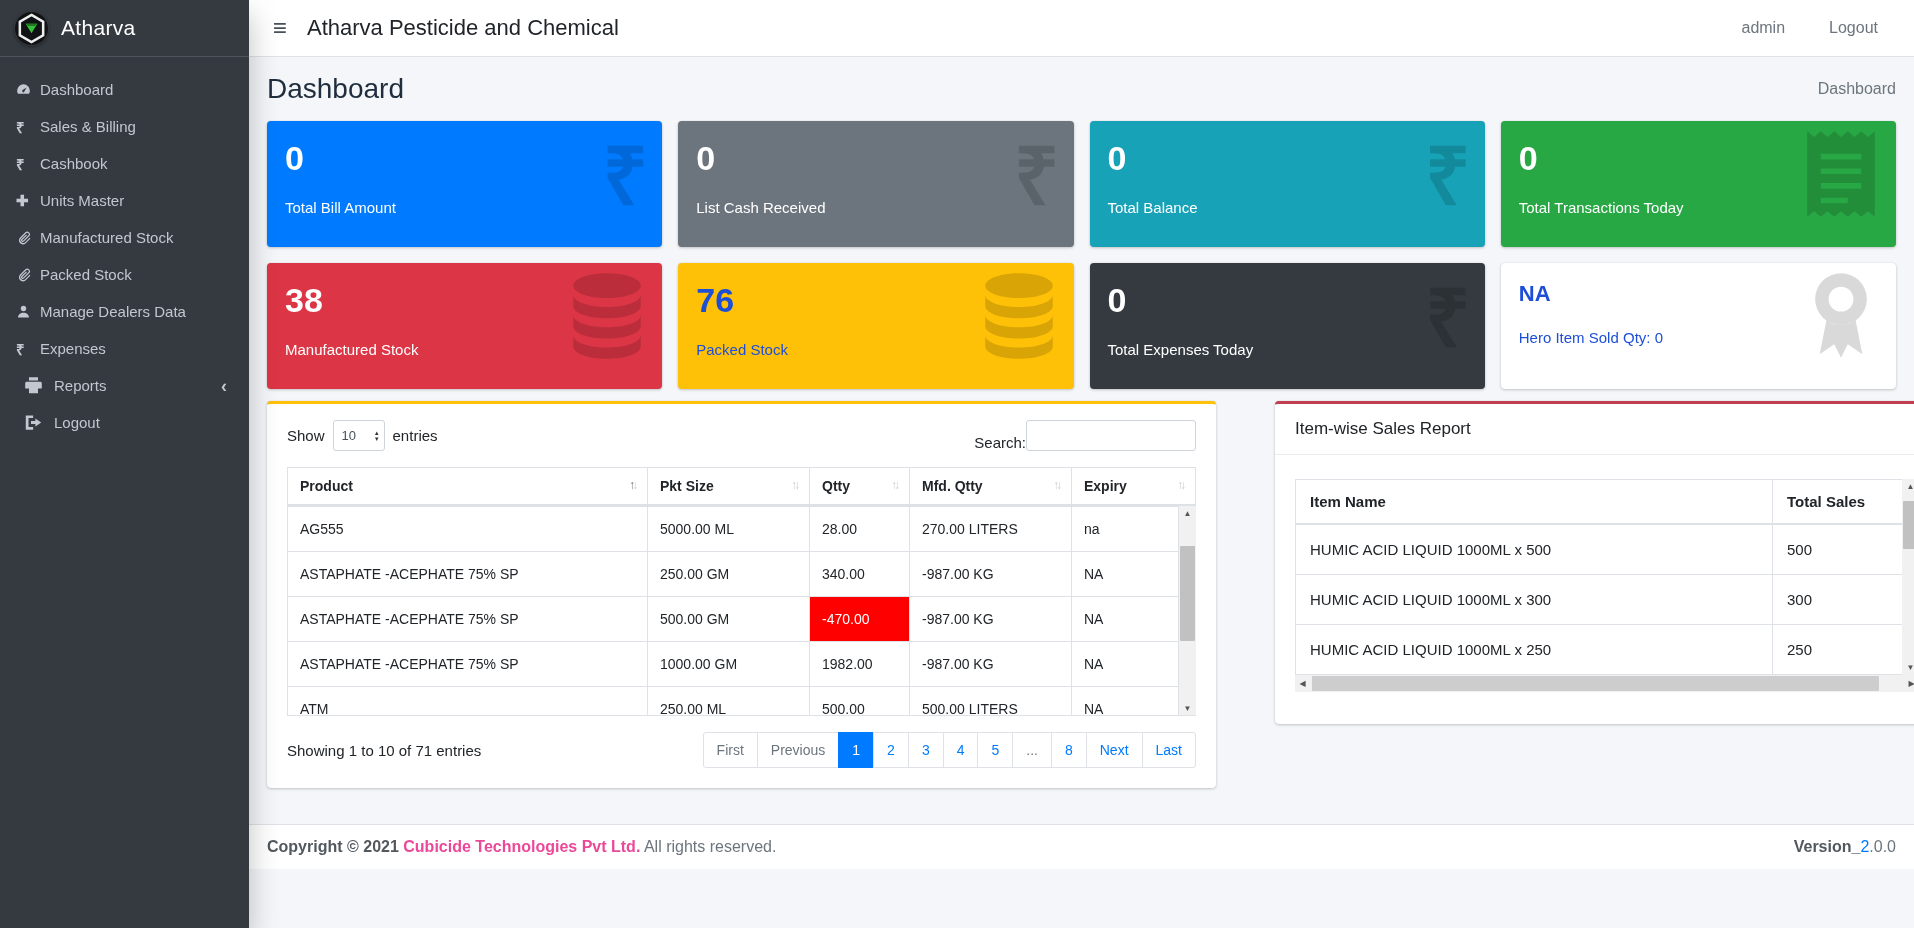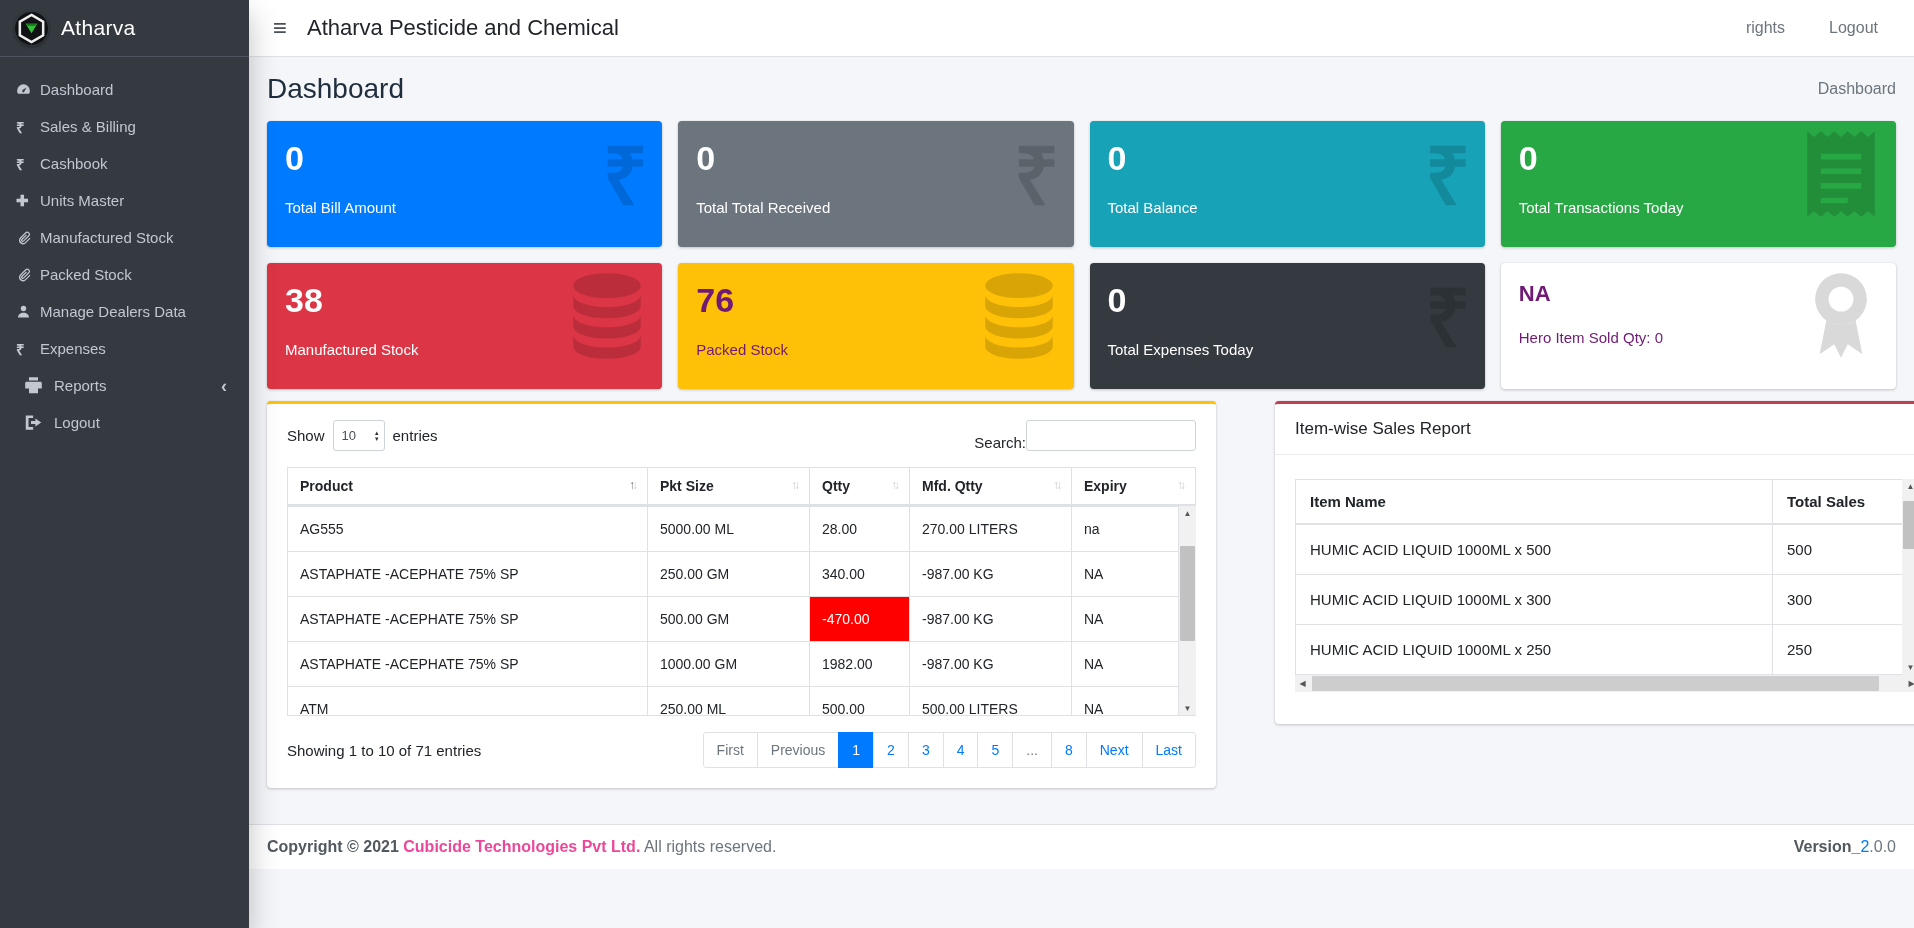--- a/index.html
+++ b/index.html
@@ -35,21 +35,21 @@
   .page-title { font-size:28px; font-weight:400; color:#1f2d3d; }
   .breadcrumb { color:#6c757d; font-size:16px; }
 
   
   .cards-grid { display:grid; grid-template-columns:repeat(4,1fr); gap:16px; margin-bottom:12px; }
   .small-box { position:relative; height:126px; border-radius:4px; padding:20px 18px; overflow:hidden;
                box-shadow:0 0 1px rgba(0,0,0,.125), 0 1px 3px rgba(0,0,0,.2); }
   .small-box .num { font-size:34px; font-weight:700; line-height:1; }
   .small-box .lbl { margin-top:24px; font-size:15px; }
   .small-box.light { color:#fff; }
-  .small-box.dark { color:#701a75; }
+  .small-box.dark { color:#1d4ed8; }
   .small-box .cicon { position:absolute; top:8px; right:14px; color:rgba(0,0,0,.15); }
   .cicon.rupee { font-size:80px; font-weight:700; line-height:1; top:16px; }
   .cicon svg { width:82px; height:90px; fill:rgba(0,0,0,.15); }
   .small-box .num.sm { font-size:22px; }
 
   
   .panels { display:flex; gap:16px; align-items:flex-start; margin-bottom:36px; }
   .card { background:#fff; border-radius:4px; box-shadow:0 0 1px rgba(0,0,0,.125), 0 1px 3px rgba(0,0,0,.2); border-top:3px solid transparent; }
   .card.stock { flex:0 0 948px; }
   .card.sales { flex:1; }
@@ -189,41 +189,41 @@
     </div>
   </nav>
 </aside>
 
 <div class="main">
 
   <header class="topbar">
     <span class="hamburger">≡</span>
     <span class="topbar-title">Atharva Pesticide and Chemical</span>
     <span class="topbar-right">
-      <a>rights</a>
+      <a>admin</a>
       <a>Logout</a>
     </span>
   </header>
 
   <div class="content">
 
     <div class="page-head">
       <span class="page-title">Dashboard</span>
       <span class="breadcrumb">Dashboard</span>
     </div>
 
     <div class="cards-grid">
       <div class="small-box light" style="background-color: rgb(0, 123, 255);">
         <div class="num">0</div>
         <div class="lbl">Total Bill Amount</div>
         <span class="cicon rupee">₹</span>
       </div>
       <div class="small-box light" style="background-color: rgb(108, 117, 125);">
         <div class="num">0</div>
-        <div class="lbl">Total Total Received</div>
+        <div class="lbl">List Cash Received</div>
         <span class="cicon rupee">₹</span>
       </div>
       <div class="small-box light" style="background-color: rgb(23, 162, 184);">
         <div class="num">0</div>
         <div class="lbl">Total Balance</div>
         <span class="cicon rupee">₹</span>
       </div>
       <div class="small-box light" style="background-color: rgb(40, 167, 69);">
         <div class="num">0</div>
         <div class="lbl">Total Transactions Today</div>

